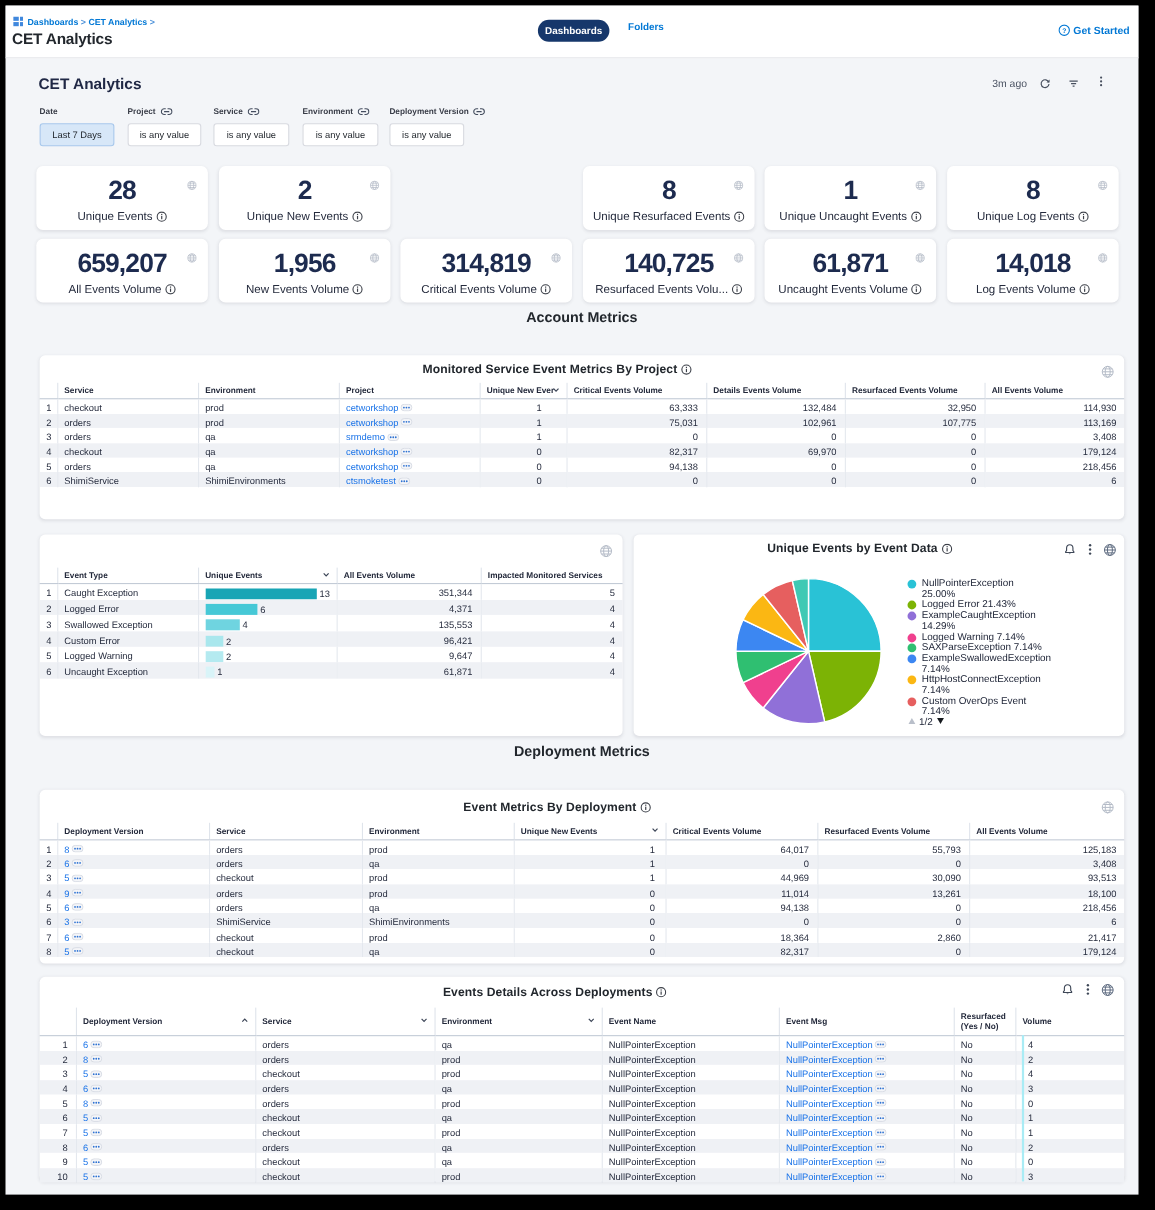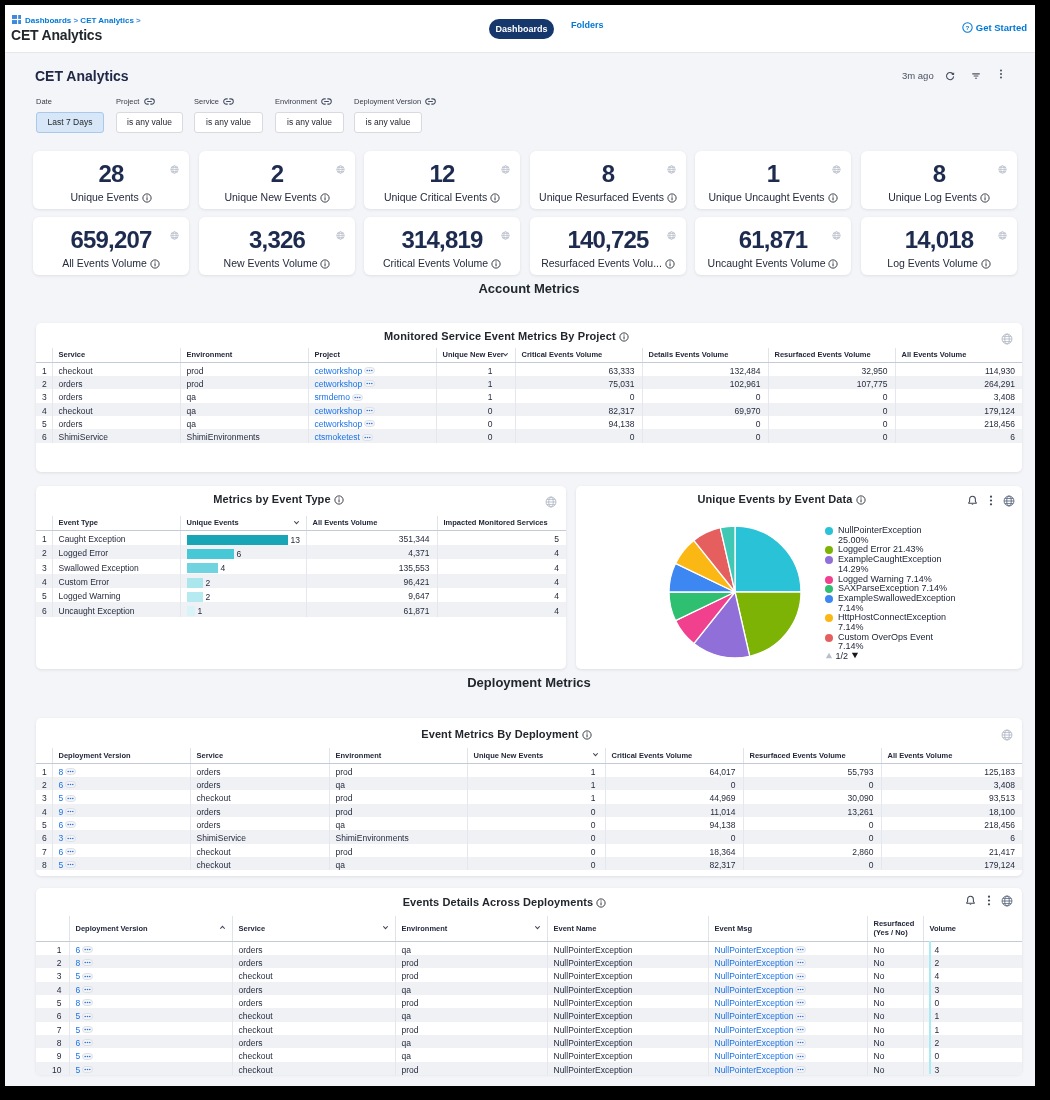--- a/index.html
+++ b/index.html
@@ -5,21 +5,21 @@
 .abs{position:absolute;}
 #topbar{position:absolute;left:0;top:0;width:1030px;height:48px;background:#fff;border-bottom:1px solid #e7e8ec;box-sizing:border-box;}
 #crumb{position:absolute;left:7px;top:10px;font-size:8px;font-weight:700;color:#0278d5;}
 #pagetitle{position:absolute;left:6px;top:22px;font-size:14px;font-weight:700;color:#22272d;letter-spacing:-0.2px;}
 #tabs{position:absolute;left:484px;top:13px;height:20px;}
 .tabpill{display:inline-block;background:#16376b;color:#fff;font-size:9px;font-weight:700;border-radius:10px;width:65px;height:20px;line-height:20px;text-align:center;box-sizing:border-box;}
 .tabtxt{display:inline-block;color:#0278d5;font-size:9px;font-weight:700;margin-left:17px;vertical-align:4px;}
 #getstarted{position:absolute;right:8px;top:17px;font-size:9.5px;font-weight:700;color:#0278d5;}
 #dashtitle{position:absolute;left:30px;top:63px;font-size:14px;font-weight:700;color:#202845;}
 #meta{position:absolute;left:897px;top:64px;font-size:9.5px;color:#4a5262;width:120px;}
-.flabel{position:absolute;top:92px;font-size:7.5px;font-weight:400;color:#383c47;}
+.flabel{position:absolute;top:92px;font-size:7.5px;font-weight:700;color:#383c47;}
 .fbtn{position:absolute;top:107px;height:21px;border-radius:3px;background:#fff;border:1px solid #d8dae0;font-size:8.5px;color:#22272d;text-align:center;line-height:18px;box-sizing:border-box;}
 .fbtn.date{background:#d7e7f8;border-color:#a8c8ec;}
 .tile{position:absolute;width:156px;height:58px;background:#fff;border-radius:6px;box-shadow:0 1px 3px rgba(40,41,61,.10);text-decoration:underline;}
 .tile .num{position:absolute;left:0;right:0;top:11px;text-align:center;font-size:24px;font-weight:700;color:#1d2b4f;letter-spacing:-0.8px;line-height:24px;}
 .tile .lbl{position:absolute;left:0;right:0;top:40px;text-align:center;font-size:10.5px;color:#252b3d;}
 .tile .glb{position:absolute;right:10px;top:9px;}
 .secheading{position:absolute;left:31px;width:986px;text-align:center;font-size:13px;font-weight:600;color:#22272d;}
 .card{position:absolute;background:#fff;border-radius:5px;box-shadow:0 1px 3px rgba(40,41,61,.10);}
 .cardtitle{position:absolute;text-align:center;font-size:11px;font-weight:600;color:#22272d;letter-spacing:0.1px;}
 .cicons{position:absolute;}
@@ -117,35 +117,20 @@
             <path d="M1.4 8h13.2M2.5 4.5h11M2.5 11.5h11"></path>
           </g>
         </svg></div>
       <div class="num">2</div>
       <div class="lbl">Unique New Events <svg width="10" height="10" viewBox="0 0 16 16" style="vertical-align:-2px">
           <circle cx="8" cy="8" r="6.6" fill="none" stroke="#3c4049" stroke-width="1.6"></circle>
           <rect x="7.2" y="6.9" width="1.7" height="4.8" fill="#3c4049"></rect>
           <rect x="7.2" y="3.9" width="1.7" height="1.8" fill="#3c4049"></rect>
         </svg></div>
     </div>
-    <div class="tile" style="left:359px;top:146px">
-      <div class="glb"><svg width="9" height="9" viewBox="0 0 16 16">
-          <g fill="none" stroke="#b3bac6" stroke-width="1.2">
-            <circle cx="8" cy="8" r="6.6"></circle>
-            <ellipse cx="8" cy="8" rx="3" ry="6.6"></ellipse>
-            <path d="M1.4 8h13.2M2.5 4.5h11M2.5 11.5h11"></path>
-          </g>
-        </svg></div>
-      <div class="num">12</div>
-      <div class="lbl">Unique Critical Events <svg width="10" height="10" viewBox="0 0 16 16" style="vertical-align:-2px">
-          <circle cx="8" cy="8" r="6.6" fill="none" stroke="#3c4049" stroke-width="1.6"></circle>
-          <rect x="7.2" y="6.9" width="1.7" height="4.8" fill="#3c4049"></rect>
-          <rect x="7.2" y="3.9" width="1.7" height="1.8" fill="#3c4049"></rect>
-        </svg></div>
-    </div>
     <div class="tile" style="left:525px;top:146px">
       <div class="glb"><svg width="9" height="9" viewBox="0 0 16 16">
           <g fill="none" stroke="#b3bac6" stroke-width="1.2">
             <circle cx="8" cy="8" r="6.6"></circle>
             <ellipse cx="8" cy="8" rx="3" ry="6.6"></ellipse>
             <path d="M1.4 8h13.2M2.5 4.5h11M2.5 11.5h11"></path>
           </g>
         </svg></div>
       <div class="num">8</div>
       <div class="lbl">Unique Resurfaced Events <svg width="10" height="10" viewBox="0 0 16 16" style="vertical-align:-2px">
@@ -200,21 +185,21 @@
         </svg></div>
     </div>
     <div class="tile" style="left:194px;top:212px">
       <div class="glb"><svg width="9" height="9" viewBox="0 0 16 16">
           <g fill="none" stroke="#b3bac6" stroke-width="1.2">
             <circle cx="8" cy="8" r="6.6"></circle>
             <ellipse cx="8" cy="8" rx="3" ry="6.6"></ellipse>
             <path d="M1.4 8h13.2M2.5 4.5h11M2.5 11.5h11"></path>
           </g>
         </svg></div>
-      <div class="num">3,326</div>
+      <div class="num">1,956</div>
       <div class="lbl">New Events Volume <svg width="10" height="10" viewBox="0 0 16 16" style="vertical-align:-2px">
           <circle cx="8" cy="8" r="6.6" fill="none" stroke="#3c4049" stroke-width="1.6"></circle>
           <rect x="7.2" y="6.9" width="1.7" height="4.8" fill="#3c4049"></rect>
           <rect x="7.2" y="3.9" width="1.7" height="1.8" fill="#3c4049"></rect>
         </svg></div>
     </div>
     <div class="tile" style="left:359px;top:212px">
       <div class="glb"><svg width="9" height="9" viewBox="0 0 16 16">
           <g fill="none" stroke="#b3bac6" stroke-width="1.2">
             <circle cx="8" cy="8" r="6.6"></circle>
@@ -339,21 +324,21 @@
           <td class="tal"><a class="lnk">cetworkshop</a><svg width="11" height="7" viewBox="0 0 11 7" style="margin-left:2px;vertical-align:-0.5px">
               <rect x="0.5" y="0.5" width="10" height="6" rx="3" fill="#f4f5f8" stroke="#d5dae2" stroke-width="0.8"></rect>
               <circle cx="3.2" cy="3.5" r="0.8" fill="#2e72d2"></circle>
               <circle cx="5.5" cy="3.5" r="0.8" fill="#2e72d2"></circle>
               <circle cx="7.8" cy="3.5" r="0.8" fill="#2e72d2"></circle>
             </svg></td>
           <td class="tar" style="padding-right:22px">1</td>
           <td class="tar">75,031</td>
           <td class="tar">102,961</td>
           <td class="tar">107,775</td>
-          <td class="tar">264,291</td>
+          <td class="tar">113,169</td>
         </tr>
         <tr class="odd">
           <td class="tar">3</td>
           <td class="tal">orders</td>
           <td class="tal">qa</td>
           <td class="tal"><a class="lnk">srmdemo</a><svg width="11" height="7" viewBox="0 0 11 7" style="margin-left:2px;vertical-align:-0.5px">
               <rect x="0.5" y="0.5" width="10" height="6" rx="3" fill="#f4f5f8" stroke="#d5dae2" stroke-width="0.8"></rect>
               <circle cx="3.2" cy="3.5" r="0.8" fill="#2e72d2"></circle>
               <circle cx="5.5" cy="3.5" r="0.8" fill="#2e72d2"></circle>
               <circle cx="7.8" cy="3.5" r="0.8" fill="#2e72d2"></circle>
@@ -408,25 +393,20 @@
             </svg></td>
           <td class="tar" style="padding-right:22px">0</td>
           <td class="tar">0</td>
           <td class="tar">0</td>
           <td class="tar">0</td>
           <td class="tar">6</td>
         </tr>
       </tbody>
     </table>
     <div class="card" style="left:31px;top:481px;width:530px;height:183px"></div>
-    <div class="cardtitle" style="left:31px;top:488px;width:485px">Metrics by Event Type <svg width="10" height="10" viewBox="0 0 16 16" style="vertical-align:-2px">
-        <circle cx="8" cy="8" r="6.6" fill="none" stroke="#3c4049" stroke-width="1.6"></circle>
-        <rect x="7.2" y="6.9" width="1.7" height="4.8" fill="#3c4049"></rect>
-        <rect x="7.2" y="3.9" width="1.7" height="1.8" fill="#3c4049"></rect>
-      </svg></div>
     <div class="cicons" style="left:540px;top:489px"><svg width="12" height="12" viewBox="0 0 16 16">
         <g fill="none" stroke="#b3bac6" stroke-width="1.2">
           <circle cx="8" cy="8" r="6.6"></circle>
           <ellipse cx="8" cy="8" rx="3" ry="6.6"></ellipse>
           <path d="M1.4 8h13.2M2.5 4.5h11M2.5 11.5h11"></path>
         </g>
       </svg></div>
     <table class="grid" style="left:31px;top:511px;width:530px;--rh:13.35px;--hh:14px">
       <colgroup>
         <col style="width:16px">

